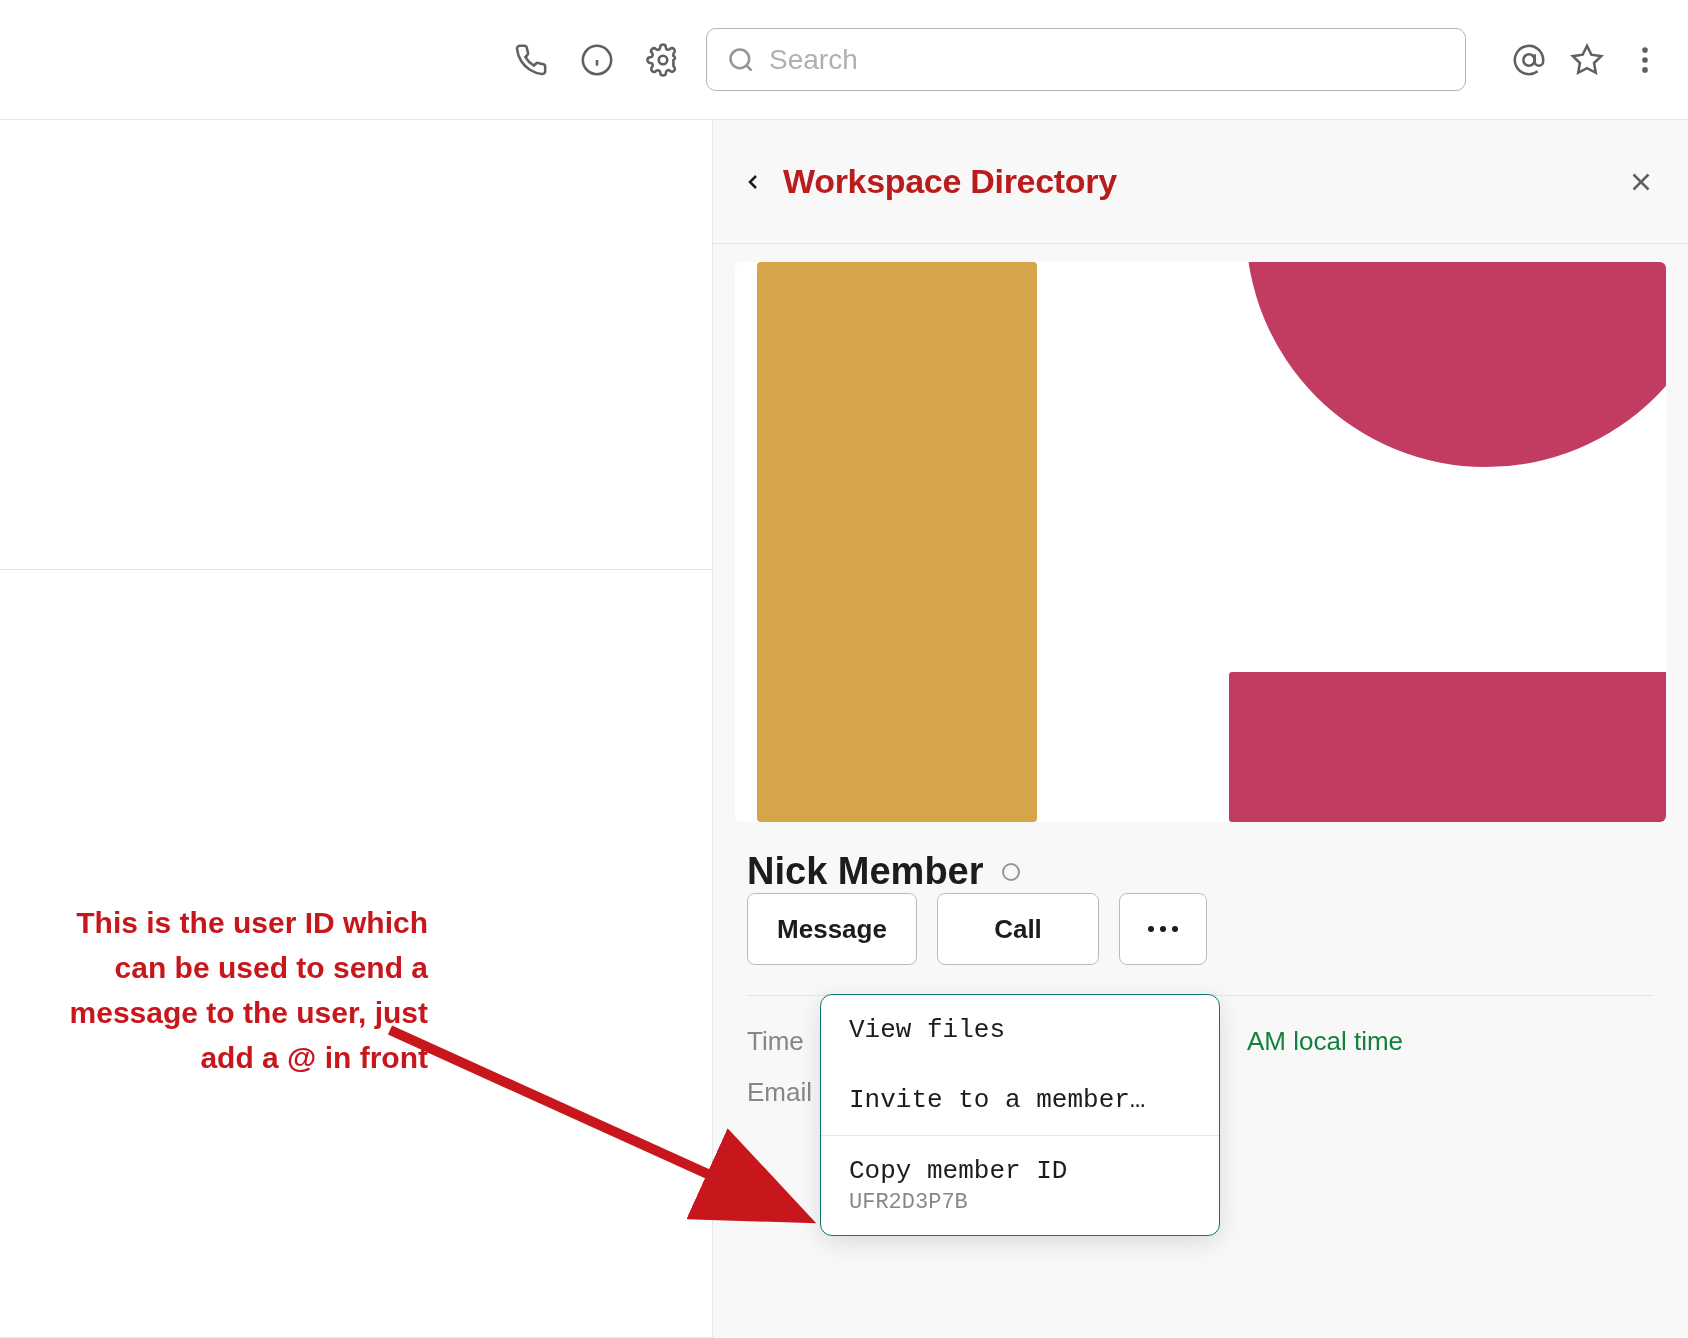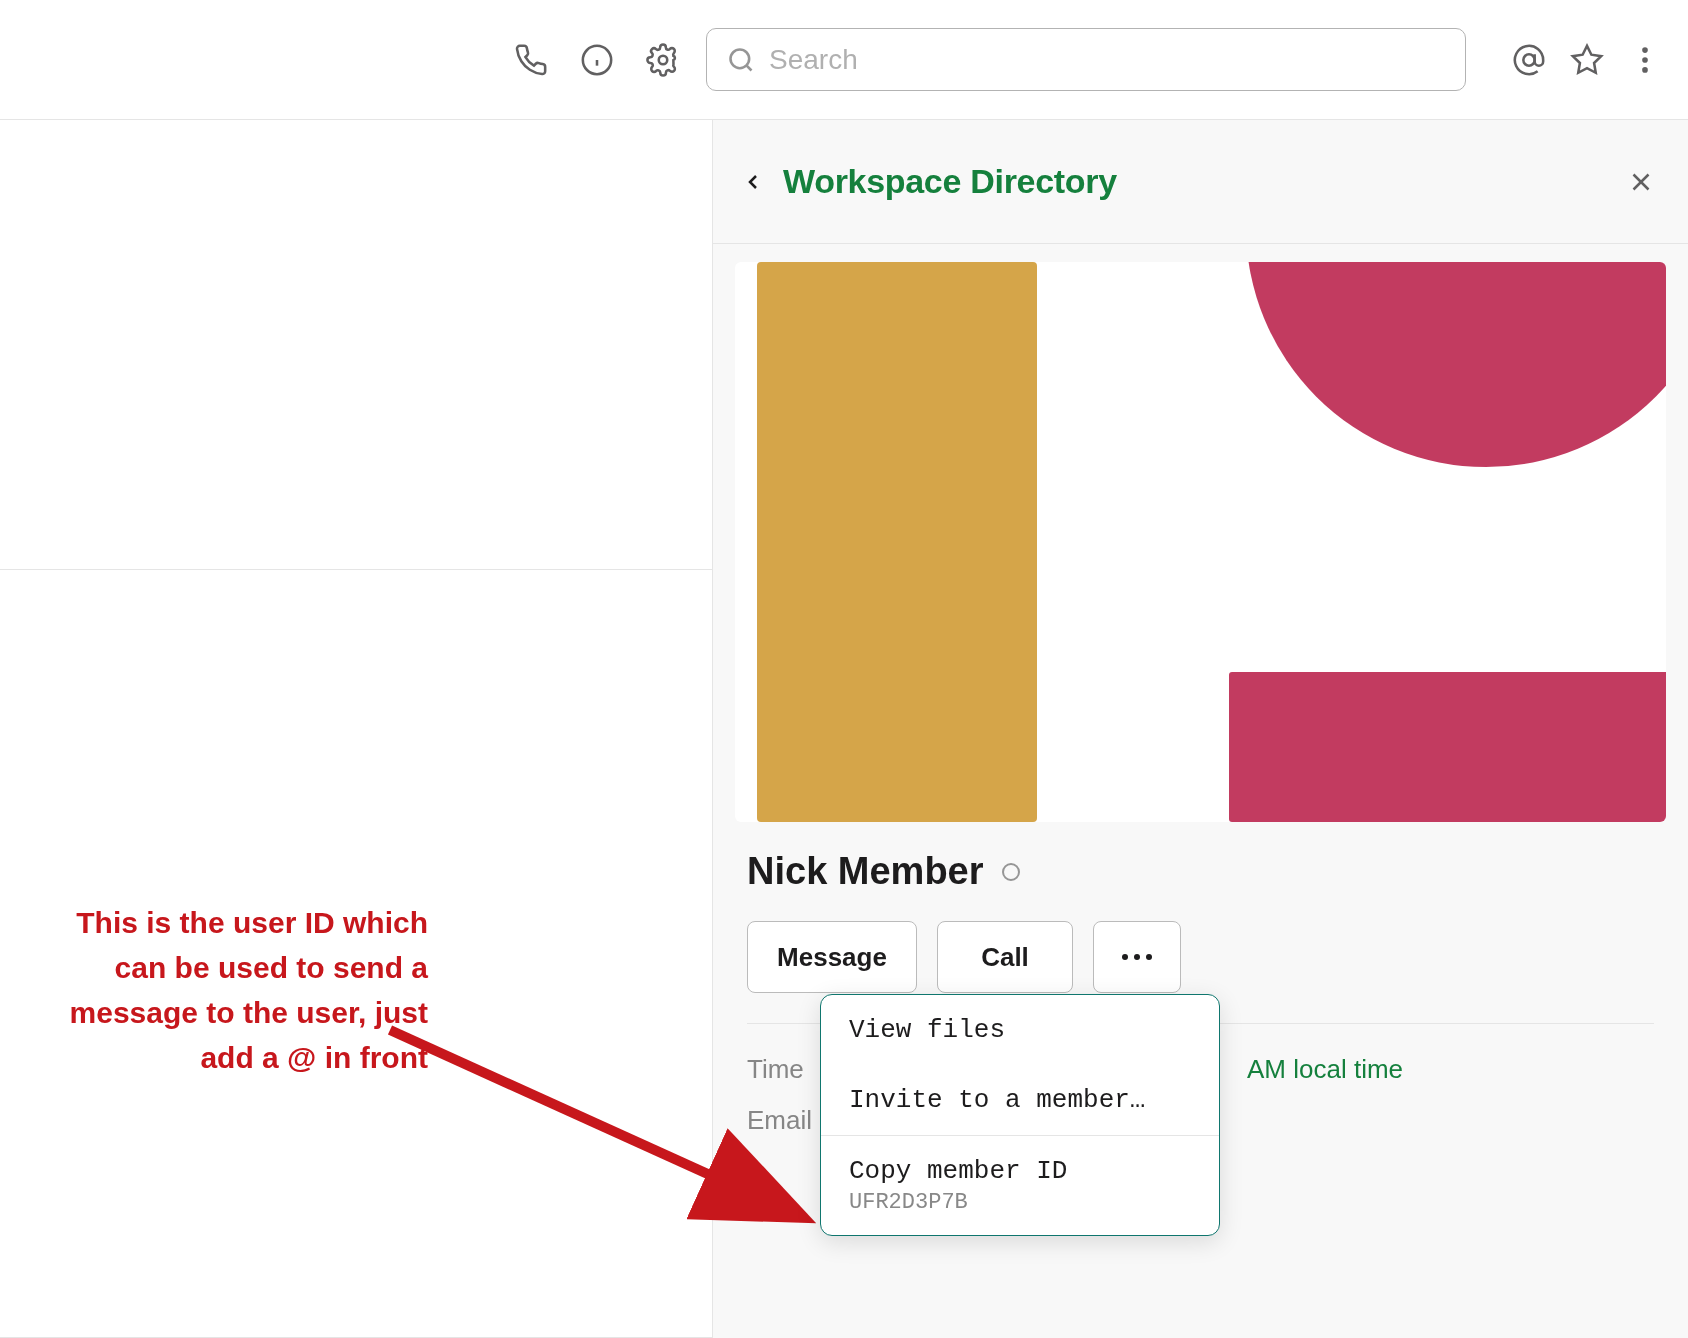--- a/index.html
+++ b/index.html
@@ -19,37 +19,37 @@
     
     .main-area { display: flex; height: calc(100% - 120px); }
     .left-col { width: 712px; background: #fff; display: flex; flex-direction: column; }
     .left-col .left-section-1 { height: 450px; border-bottom: 1px solid #e5e5e5; }
     .left-col .left-section-2 { flex: 1; border-bottom: 1px solid #e5e5e5; position: relative; }
 
     
     .right-panel { flex: 1; background: #f8f8f8; border-left: 1px solid #e5e5e5; display: flex; flex-direction: column; overflow: hidden; }
     .panel-header { height: 124px; display: flex; align-items: center; padding: 0 28px; border-bottom: 1px solid #e5e5e5; background: #f8f8f8; }
     .panel-header .back { width: 32px; height: 32px; color: #1d1c1d; display:flex; align-items:center; margin-right: 10px; }
-    .panel-header h1 { font-size: 34px; font-weight: 800; color: #15803d; letter-spacing: -0.3px; }
+    .panel-header h1 { font-size: 34px; font-weight: 800; color: #b91c1c; letter-spacing: -0.3px; }
     .panel-header .close { margin-left: auto; color: #616061; }
 
     
     .avatar-card { margin: 18px 22px 28px 22px; height: 560px; background: #fff; border-radius: 6px; position: relative; overflow: hidden; }
     .avatar-rect-gold { position: absolute; left: 22px; top: 0; width: 280px; height: 100%; background: #d5a549; border-radius: 4px; }
     .avatar-quarter { position: absolute; right: -60px; top: -275px; width: 480px; height: 480px; background: #c23b60; border-radius: 50%; }
     .avatar-rect-red { position: absolute; right: -3px; bottom: 0; width: 440px; height: 150px; background: #c23b60; border-radius: 3px; }
 
-    .profile-name-row { display: flex; align-items: center; gap: 18px; padding: 0 34px; margin-bottom: 28px; }
+    .profile-name-row { display: flex; align-items: center; gap: 18px; padding: 0 34px; }
     .profile-name { font-size: 38px; font-weight: 800; color: #1d1c1d; }
     .status-circle { width: 18px; height: 18px; border: 2.5px solid #969696; border-radius: 50%; }
 
     .action-row { display: flex; gap: 20px; padding: 0 34px; margin-bottom: 30px; }
     .btn { height: 72px; background: #fff; border: 1.5px solid #bbb; border-radius: 8px; font-size: 26px; font-weight: 700; color: #1d1c1d; padding: 0 14px; display: flex; align-items: center; justify-content: center; cursor: pointer; }
     .btn-msg { width: 170px; }
-    .btn-call { width: 136px; }
+    .btn-call { width: 162px; }
     .btn-more { width: 88px; font-size: 30px; letter-spacing: 2px; }
     .btn-more span { display: inline-block; width: 6px; height: 6px; background: #1d1c1d; border-radius: 50%; margin: 0 3px; }
 
     .divider { height: 1px; background: #e5e5e5; margin: 0 34px 30px 34px; }
 
     .info-rows { padding: 0 34px; display: flex; flex-direction: column; gap: 20px; }
     .info-row { display: flex; font-size: 26px; color: #868686; }
     .info-label { width: 90px; }
     .info-value { color: #15803d; white-space: nowrap; }
 

